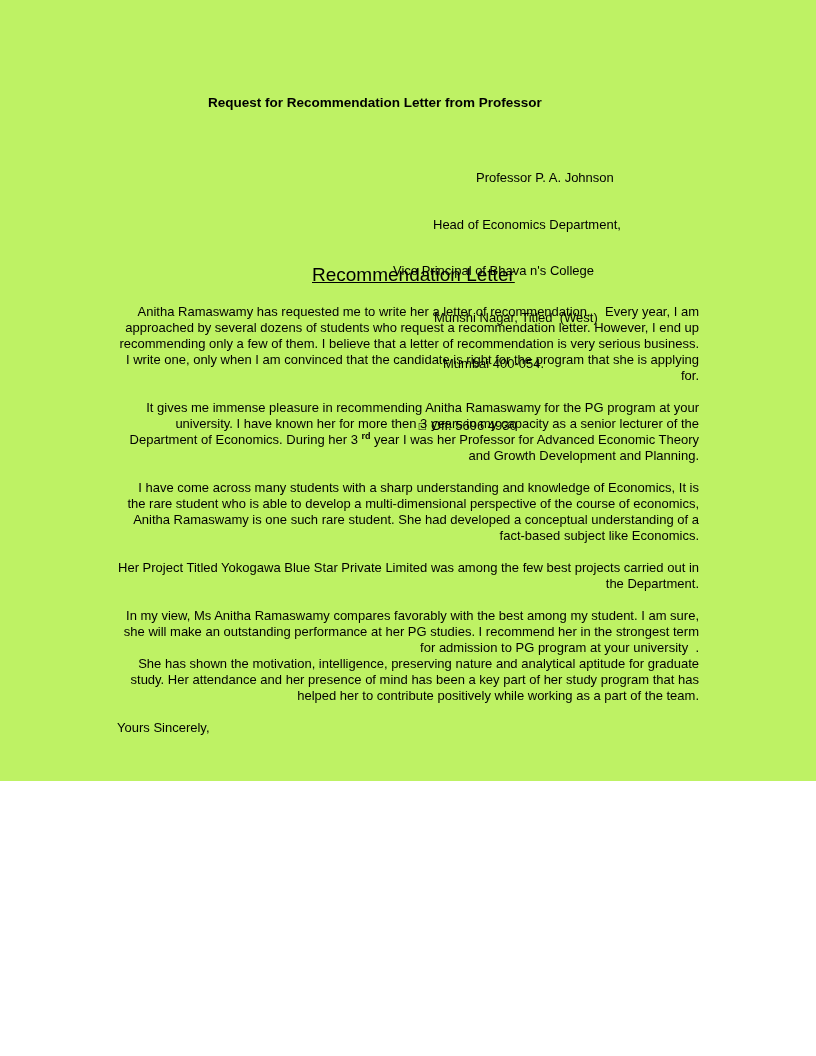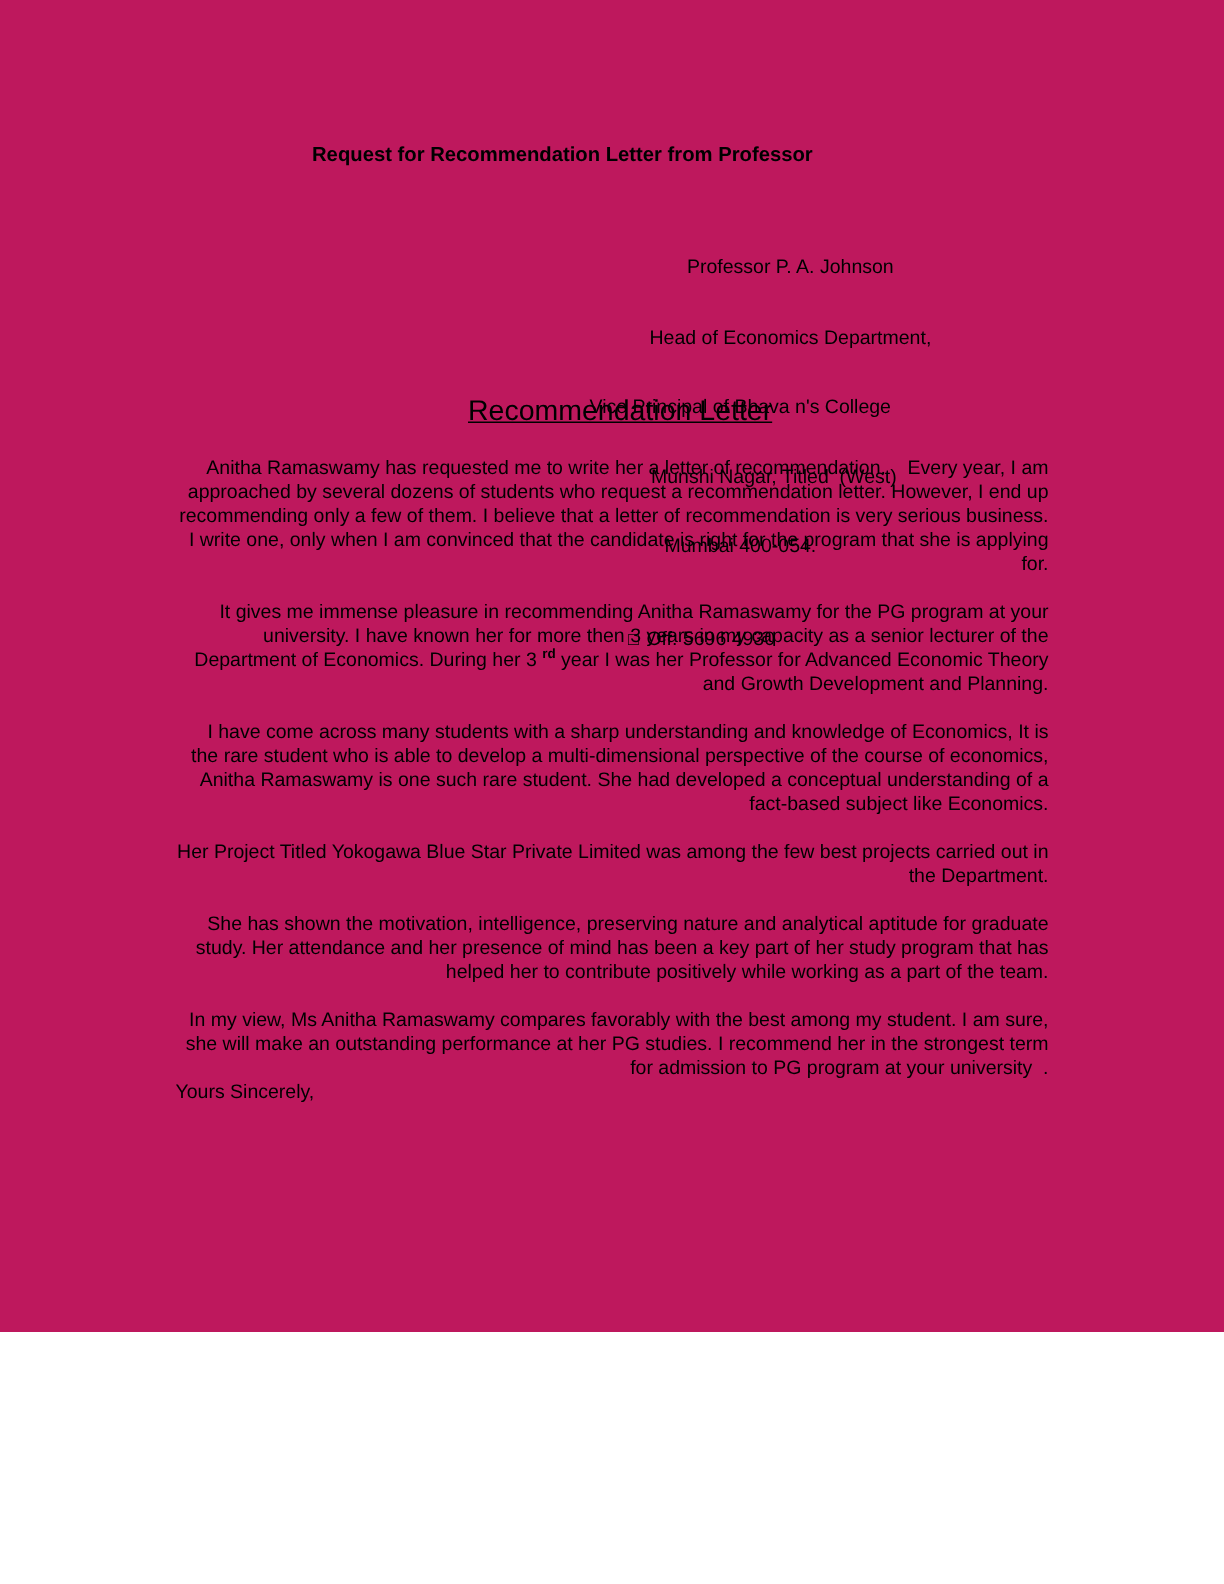--- a/index.html
+++ b/index.html
@@ -3,22 +3,22 @@
 <meta charset="utf-8">
 <style>
   html, body {
     margin: 0;
     padding: 0;
     background: #ffffff;
   }
   .page {
     position: relative;
     width: 816px;
-    height: 888px;
-    background: #be185d;
+    height: 781px;
+    background: #bef264;
     color: #000000;
     font-family: "Liberation Sans", "DejaVu Sans", sans-serif;
     overflow: hidden;
   }
   .doc-title {
     position: absolute;
     left: 208px;
     top: 95px;
     margin: 0;
     font-size: 13.5px;
@@ -26,21 +26,21 @@
     white-space: pre;
   }
   .letterhead {
     position: absolute;
     left: 390px;
     top: 139px;
     font-size: 13px;
     line-height: 15.5px;
     white-space: pre;
   }
-  .lh-0 { margin-left: 68px; }
+  .lh-0 { margin-left: 86px; }
   .lh-1 { margin-left: 43px; }
   .lh-2 { margin-left: 3px;  }
   .lh-3 { margin-left: 44px; }
   .lh-4 { margin-left: 53px; }
   .lh-5 { margin-left: 7px;  }
   .phone-box {
     display: inline-block;
     font-size: 12px;
     margin-right: 5px;
   }
@@ -104,20 +104,20 @@
 
   <div class="letter-body">
     <p class="para"> Anitha Ramaswamy has requested me to write her a letter of recommendation.    Every year, I am approached by several dozens of students who request a recommendation letter. However, I end up recommending only a few of them. I believe that a letter of recommendation is very serious business. I write one, only when I am convinced that the candidate is right for the program that she is applying for.</p>
 
     <p class="para"><span>It gives me immense pleasure in recommending Anitha Ramaswamy for the PG program at your university. I have known her for more then 3 years in my capacity as a senior lecturer of the Department of Economics. During her 3 </span><sup class="ord">rd</sup><span> year I was her Professor for Advanced Economic Theory and Growth Development and Planning.</span></p>
 
     <p class="para">I have come across many students with a sharp understanding and knowledge of Economics, It is the rare student who is able to develop a multi-dimensional perspective of the course of economics, Anitha Ramaswamy is one such rare student. She had developed a conceptual understanding of a fact-based subject like Economics.</p>
 
     <p class="para">Her Project Titled Yokogawa Blue Star Private Limited was among the few best projects carried out in the Department.</p>
 
+    <p class="para last">In my view, Ms Anitha Ramaswamy compares favorably with the best among my student. I am sure, she will make an outstanding performance at her PG studies. I recommend her in the strongest term for admission to PG program at your university  .</p>
+
     <p class="para">She has shown the motivation, intelligence, preserving nature and analytical aptitude for graduate study. Her attendance and her presence of mind has been a key part of her study program that has helped her to contribute positively while working as a part of the team.</p>
-
-    <p class="para last">In my view, Ms Anitha Ramaswamy compares favorably with the best among my student. I am sure, she will make an outstanding performance at her PG studies. I recommend her in the strongest term for admission to PG program at your university  .</p>
 
     <div class="closing">Yours Sincerely,</div>
   </div>
 
 </div>
 
 </body></html>

